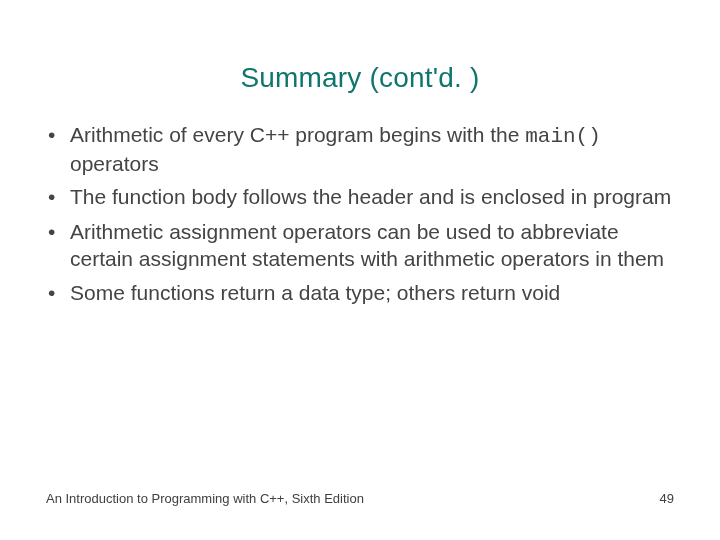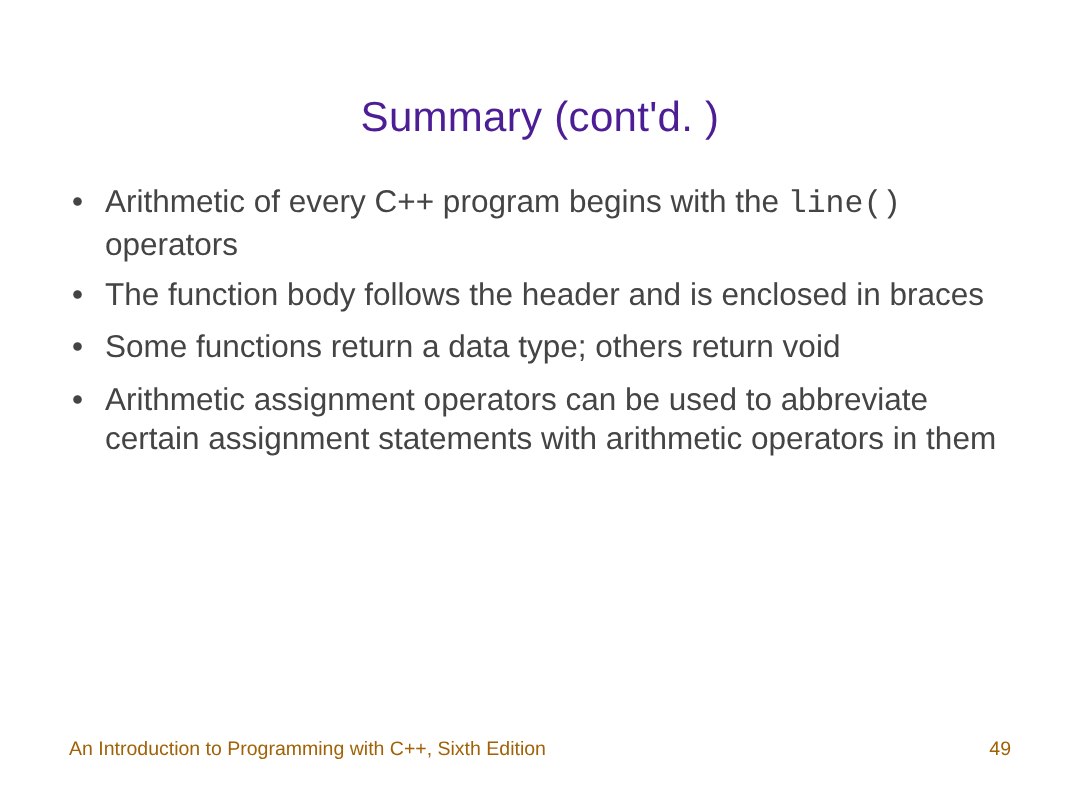--- a/index.html
+++ b/index.html
@@ -16,21 +16,21 @@
     position: relative;
     width: 720px;
     height: 540px;
     box-sizing: border-box;
     padding: 0 40px;
   }
   .title {
     text-align: center;
     font-size: 28px;
     font-weight: 400;
-    color: #4c1d95;
+    color: #0f766e;
     padding-top: 62px;
     padding-bottom: 28px;
     letter-spacing: 0.2px;
   }
   ul.body {
     list-style: none;
     margin: 0;
     padding: 0 0 0 8px;
   }
   ul.body > li {
@@ -51,48 +51,48 @@
   }
   .code {
     font-family: "Courier New", Courier, monospace;
   }
   .footer {
     position: absolute;
     bottom: 34px;
     left: 46px;
     right: 46px;
     font-size: 13px;
-    color: #a16207;
+    color: #404040;
   }
   .footer .book {
     float: left;
   }
   .footer .page {
     float: right;
   }
 </style>
 </head>
 <body>
 
 <div class="slide">
 
   <div class="title">Summary (cont'd. )</div>
 
   <ul class="body">
     <li>
-      <span>Arithmetic of every C++ program begins with the </span><span class="code">line()</span><span> operators</span>
+      <span>Arithmetic of every C++ program begins with the </span><span class="code">main()</span><span> operators</span>
     </li>
     <li>
-      <span>The function body follows the header and is enclosed in braces</span><span class="code"></span><span></span>
+      <span>The function body follows the header and is enclosed in program</span><span class="code"></span><span></span>
+    </li>
+    <li>
+      <span>Arithmetic assignment operators can be used to abbreviate certain assignment statements with arithmetic operators in them</span><span class="code"></span><span></span>
     </li>
     <li>
       <span>Some functions return a data type; others return void</span><span class="code"></span><span></span>
-    </li>
-    <li>
-      <span>Arithmetic assignment operators can be used to abbreviate certain assignment statements with arithmetic operators in them</span><span class="code"></span><span></span>
     </li>
   </ul>
 
   <div class="footer">
     <span class="book">An Introduction to Programming with C++, Sixth Edition</span>
     <span class="page">49</span>
   </div>
 
 </div>
 

